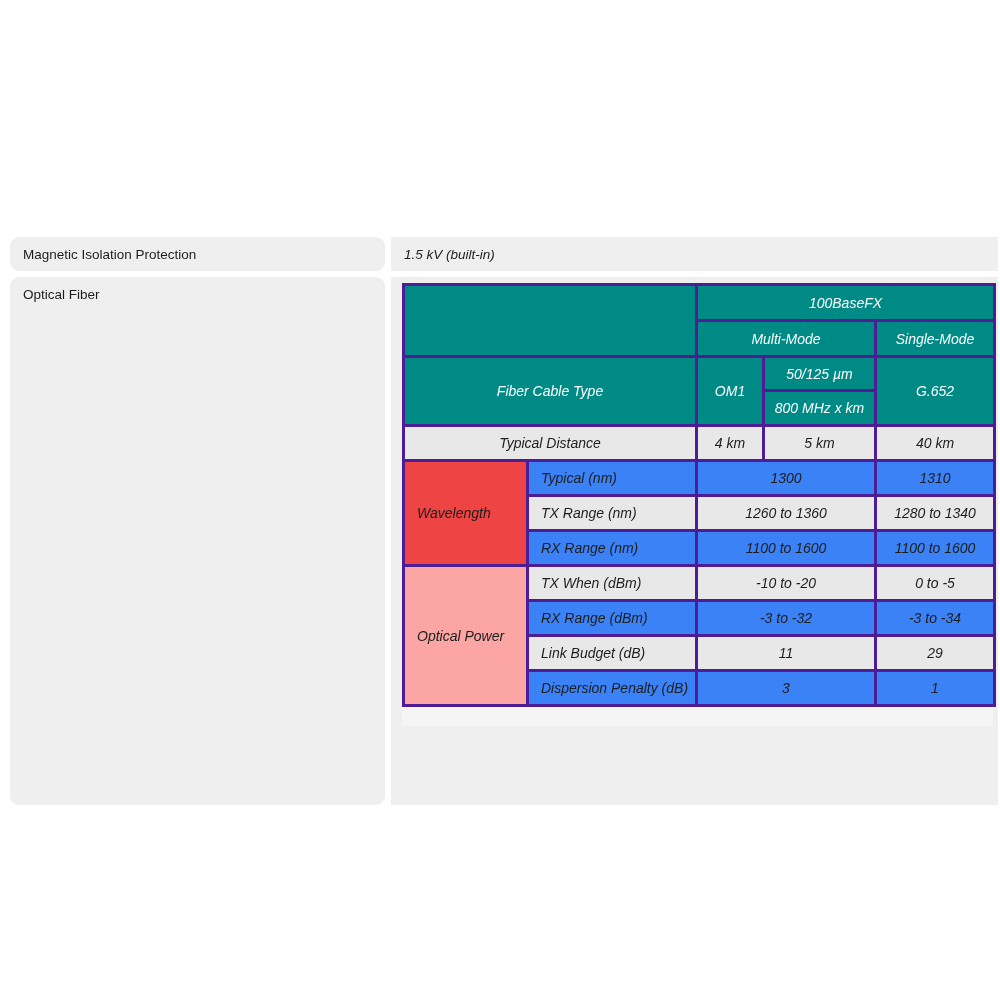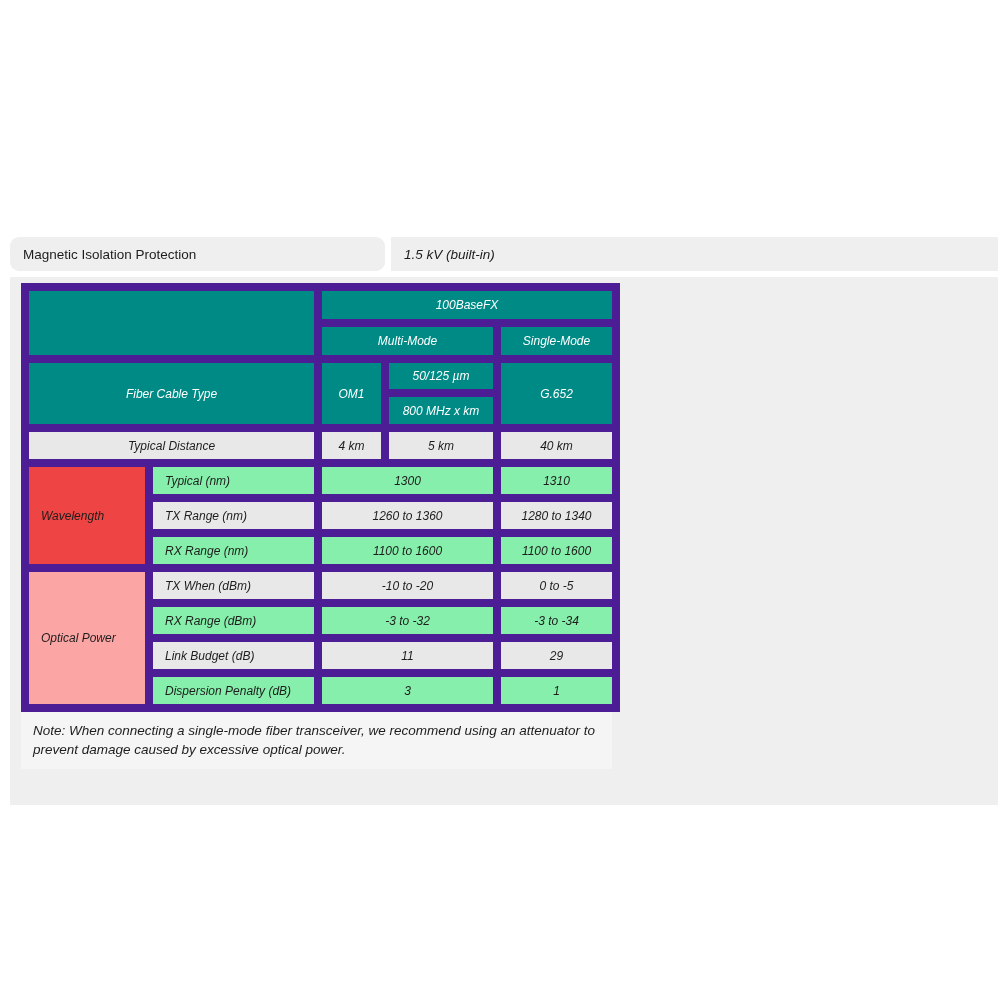--- a/index.html
+++ b/index.html
@@ -50,34 +50,34 @@
   .row-fiber .value-cell {
     display: block;
     padding: 6px 0 0 11px;
   }
   table.fiber-table {
     border-collapse: collapse;
     table-layout: fixed;
     width: 591px;
   }
   .fiber-table td, .fiber-table th {
-    border: 8px solid #4c1d95;
-    font-size: 12px;
+    border: 3px solid #4c1d95;
+    font-size: 14px;
     font-weight: normal;
     text-align: center;
     vertical-align: middle;
     padding: 0 4px;
     overflow: hidden;
   }
   .fiber-table .teal {
     background: #008a85;
     color: #ffffff;
   }
   .fiber-table .light   { background: #e8e8e8; }
-  .fiber-table .dark    { background: #86efac; }
+  .fiber-table .dark    { background: #3b82f6; }
   .fiber-table .sec-dark  { background: #ef4444; }
   .fiber-table .sec-light { background: #fca5a5; }
   .fiber-table .left-al {
     text-align: left;
     padding-left: 12px;
   }
   .tr-h1  { height: 36px; }
   .tr-h2  { height: 36px; }
   .tr-h3a { height: 34px; }
   .tr-h3b { height: 35px; }
@@ -95,20 +95,21 @@
 <body>
 
 <div class="page">
 
   <div class="spec-row row-magnetic">
     <div class="label-cell">Magnetic Isolation Protection</div>
     <div class="value-cell">1.5 kV (built-in)</div>
   </div>
 
   <div class="spec-row row-fiber">
+    <div class="label-cell">Optical Fiber</div>
     <div class="value-cell">
 
       <table class="fiber-table">
         <colgroup>
           <col style="width:124px">
           <col style="width:169px">
           <col style="width:67px">
           <col style="width:112px">
           <col style="width:119px">
         </colgroup>
@@ -176,19 +177,18 @@
           </tr>
           <tr class="tr-b">
             <td class="dark left-al">Dispersion Penalty (dB)</td>
             <td class="dark" colspan="2">3</td>
             <td class="dark">1</td>
           </tr>
         </tbody>
       </table>
 
       <div class="notes">
-        <div>Note: When connecting a single-mode fiber transceiver, we recommend using an attenuator to prevent damage caused by excessive optical power.</div>
       </div>
 
     </div>
   </div>
 
 </div>
 
 </body></html>

